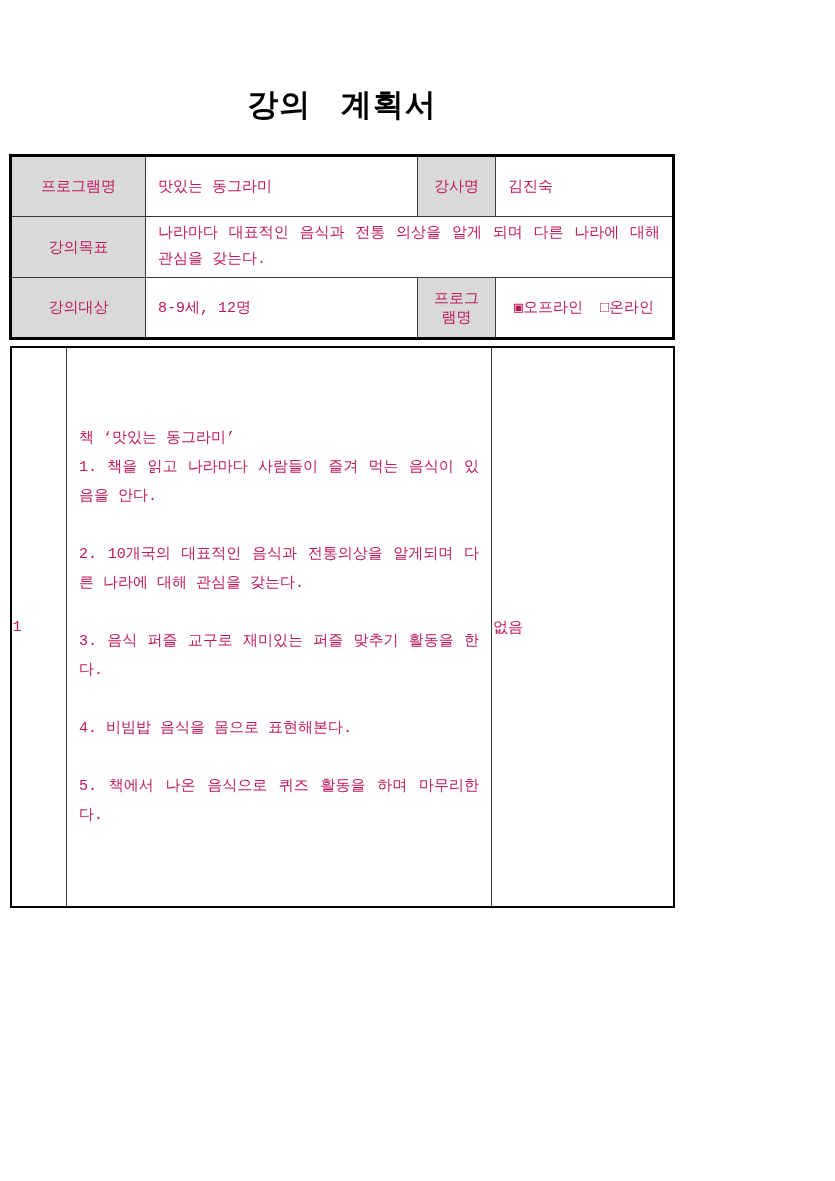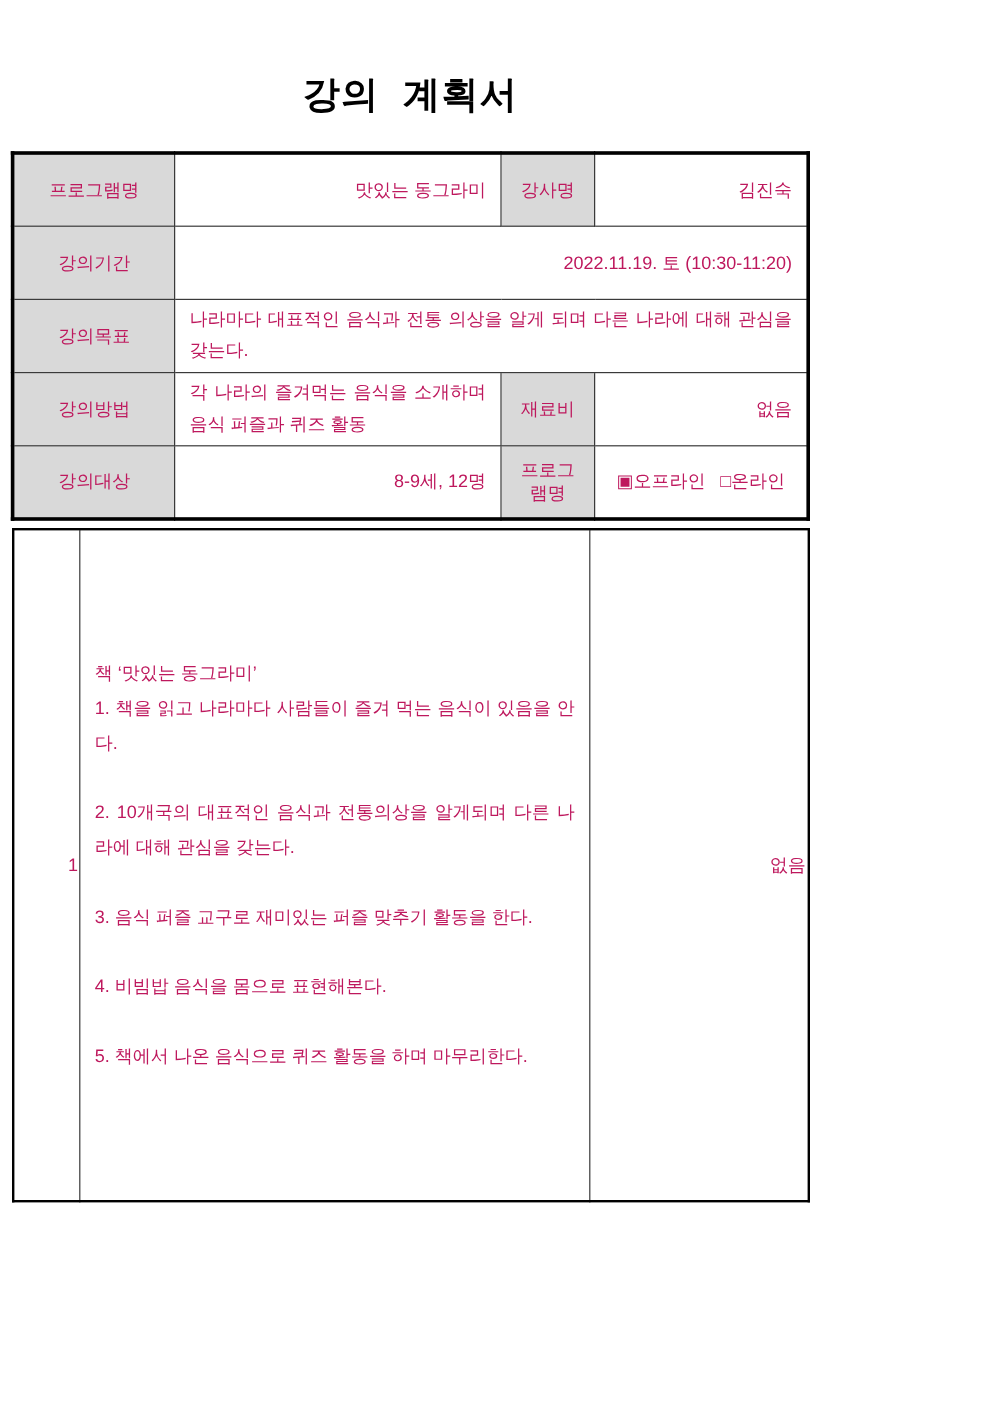--- a/index.html
+++ b/index.html
@@ -6,22 +6,23 @@
   html, body {
     margin: 0; padding: 0;
     width: 835px; height: 1181px;
     background: #ffffff;
     font-family: "Liberation Sans", "DejaVu Sans", sans-serif;
     color: #1b1b1b;
   }
   .page {
     position: relative;
     width: 684px; height: 1181px;
-    padding-top: 62px;
+    padding-top: 90px;
     overflow: hidden;
+    font-family: Liberation Mono, monospace;
   }
   .doc-title {
     margin: 0 0 30px 0;
     text-align: center;
     font-size: 31px;
     line-height: 34px;
     font-weight: 800;
     letter-spacing: 1px;
     word-spacing: 10px;
     color: #000;
@@ -38,21 +39,21 @@
   .info-table tr { height: 61px; }
   .schedule-table { width: 663px; border: 2px solid #000; margin-top: 6px; }
   .schedule-table td { border: 1px solid #3a3a3a; vertical-align: middle; }
   .schedule-table tr.head-row { height: 38px; }
   .schedule-table tr.body-row { height: 560px; }
   .label-cell {
     background: var(--fill-gray, #d9d9d9);
     text-align: center;
     padding: 4px 6px;
   }
-  .center { text-align: right; }
+  .center { text-align: left; }
   .justify {
     text-align: justify;
     line-height: 26px;
   }
   .content-cell {
     padding: 12px 12px;
     text-align: justify;
     white-space: pre-line;
     line-height: 29px;
   }
@@ -81,32 +82,22 @@
         <col style="width:178px">
     </colgroup>
     <tbody>
       <tr>
         <td class="label-cell">프로그램명</td>
         <td class="center">맛있는 동그라미</td>
         <td class="label-cell">강사명</td>
         <td class="center">김진숙</td>
       </tr>
       <tr>
-        <td class="label-cell">강의기간</td>
-        <td class="center" colspan="3">2022.11.19. 토 (10:30-11:20)</td>
-      </tr>
-      <tr>
         <td class="label-cell">강의목표</td>
         <td class="justify" colspan="3">나라마다 대표적인 음식과 전통 의상을 알게 되며 다른 나라에 대해 관심을 갖는다.</td>
-      </tr>
-      <tr>
-        <td class="label-cell">강의방법</td>
-        <td class="justify">각 나라의 즐겨먹는 음식을 소개하며 음식 퍼즐과 퀴즈 활동</td>
-        <td class="label-cell">재료비</td>
-        <td class="center">없음</td>
       </tr>
       <tr>
         <td class="label-cell">강의대상</td>
         <td class="center">8-9세, 12명</td>
         <td class="label-cell">프로그램명</td>
         <td class="delivery-cell">
           <span class="option"><span class="cb">▣</span><span>오프라인</span></span>
           <span class="option"><span class="cb">□</span><span>온라인</span></span>
         </td>
       </tr>

